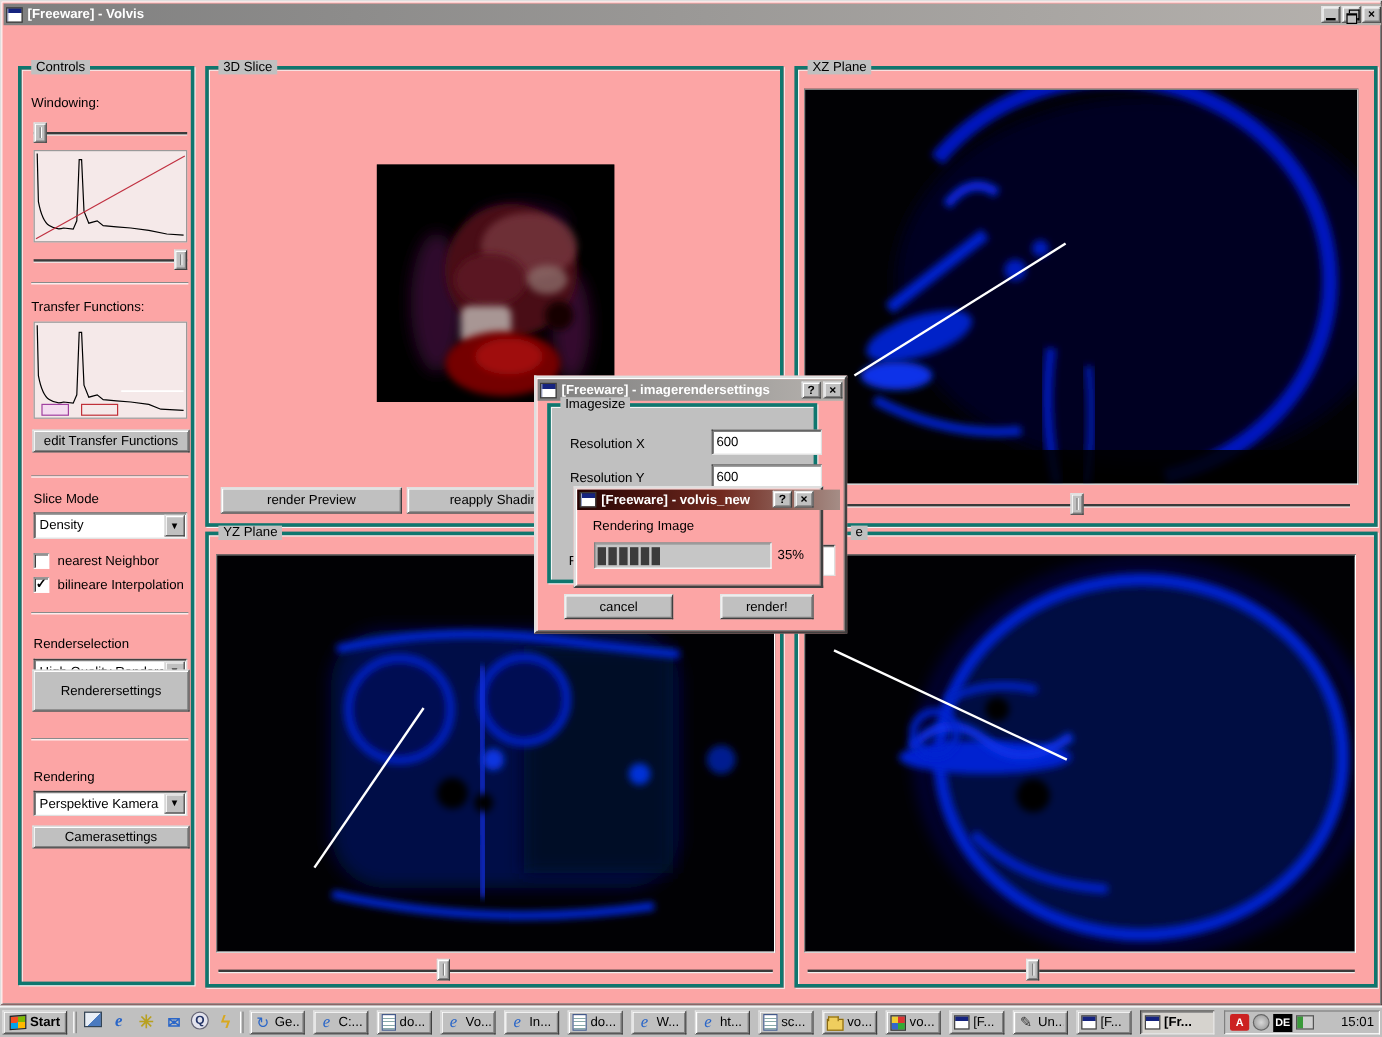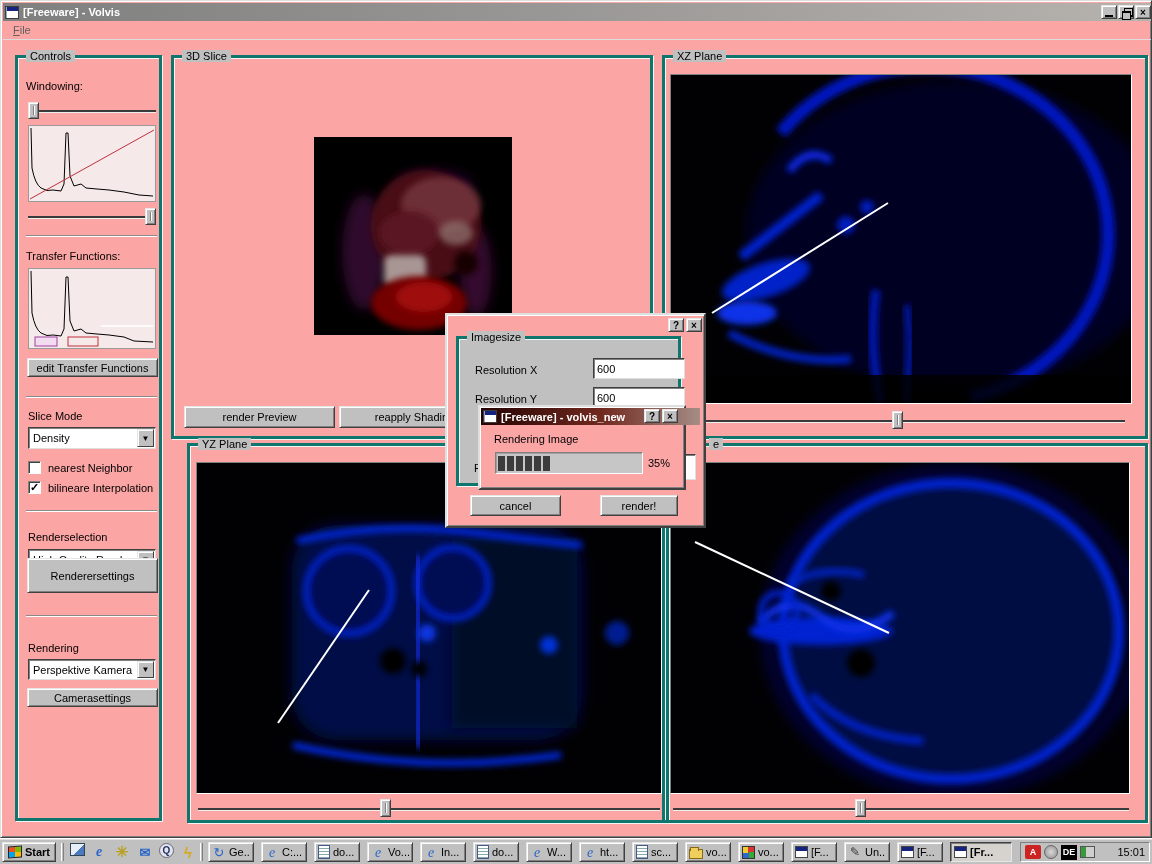--- a/index.html
+++ b/index.html
@@ -119,23 +119,20 @@
       <span class="ttl">[Freeware] - Volvis</span>
     </div>
     <div class="tb-btn btn" style="left:1100px;top:4px">
         <span class="g-min"></span>
       </div>
     <div class="tb-btn btn" style="left:1117px;top:4px">
         <span class="g-restore"></span>
       </div>
     <div class="tb-btn btn" style="left:1134px;top:4px">×</div>
 
-    <div class="abs" style="left:2px;top:20px;width:1148px;height:19px;border-bottom:1px solid #dcdcdc">
-      <span class="menu-item" style="left:4px;top:1px">File</span>
-    </div>
 
     <div class="gb" style="left:14px;top:54px;width:147px;height:766px">
       <span class="gl">Controls</span>
 
       <span class="lbl" style="left:8px;top:22px">Windowing:</span>
       <div class="track" style="left:10px;top:52px;width:128px"></div>
       <div class="thumb" style="left:10px;top:44px;height:17px"></div>
 
       <div class="hist" style="left:10px;top:67px;width:128px;height:77px">
         <svg width="126" height="75" viewBox="0 0 126 75">
@@ -256,21 +253,21 @@
           <circle cx="175" cy="150" r="9" fill="#021cc0" filter="url(#xb3)"></circle>
           <circle cx="196" cy="132" r="7" fill="#021cc0" filter="url(#xb3)"></circle>
           <rect y="300" width="460" height="28" fill="#000" opacity=".85"></rect>
           <line x1="41" y1="238" x2="217" y2="128" stroke="#fff" stroke-width="2"></line>
         </svg>
       </div>
       <div class="track" style="left:10px;top:362px;width:450px"></div>
       <div class="thumb" style="left:227px;top:353px"></div>
     </div>
 
-    <div class="gb" style="left:186px;top:442px;width:482px;height:380px">
+    <div class="gb" style="left:170px;top:442px;width:482px;height:380px">
       <span class="gl">YZ Plane</span>
       <div class="imgframe sunken" style="left:6px;top:16px;width:466px;height:332px">
         <svg width="464" height="330" viewBox="0 0 464 330">
           <defs>
             <filter id="yb6" x="-50%" y="-50%" width="200%" height="200%">
                 <feGaussianBlur stdDeviation="7"></feGaussianBlur>
               </filter>
             <filter id="yb3" x="-50%" y="-50%" width="200%" height="200%">
                 <feGaussianBlur stdDeviation="3"></feGaussianBlur>
               </filter>
@@ -320,20 +317,24 @@
           <circle cx="160" cy="128" r="10" fill="#000" filter="url(#zb3)"></circle>
           <line x1="24" y1="79" x2="218" y2="170" stroke="#fff" stroke-width="2"></line>
         </svg>
       </div>
       <div class="track" style="left:8px;top:362px;width:456px"></div>
       <div class="thumb" style="left:190px;top:353px"></div>
     </div>
   </div>
 
   <div class="abs raised" style="left:445px;top:313px;width:261px;height:215px;border-width:2px">
+    <div class="tbar tbar-inactive" style="left:1px;top:1px;width:255px">
+      <span class="winicon"></span>
+      <span class="ttl" style="width:195px">[Freeware] - imagerendersettings</span>
+    </div>
     <div class="tb-btn btn" style="left:221px;top:3px">?</div>
     <div class="tb-btn btn" style="left:239px;top:3px">×</div>
 
     <div class="gb" style="left:9px;top:21px;width:225px;height:150px;background:#c0c0c0">
       <span class="gl">Imagesize</span>
       <span class="lbl" style="left:16px;top:25px">Resolution X</span>
       <input class="field" style="position: absolute; left: 134px; top: 19px; width: 92px; height: 21px;" value="600">
       <span class="lbl" style="left:16px;top:54px">Resolution Y</span>
       <input class="field" style="position: absolute; left: 134px; top: 48px; width: 92px; height: 21px;" value="600">
       <span class="lbl" style="left:15px;top:123px">F</span>

